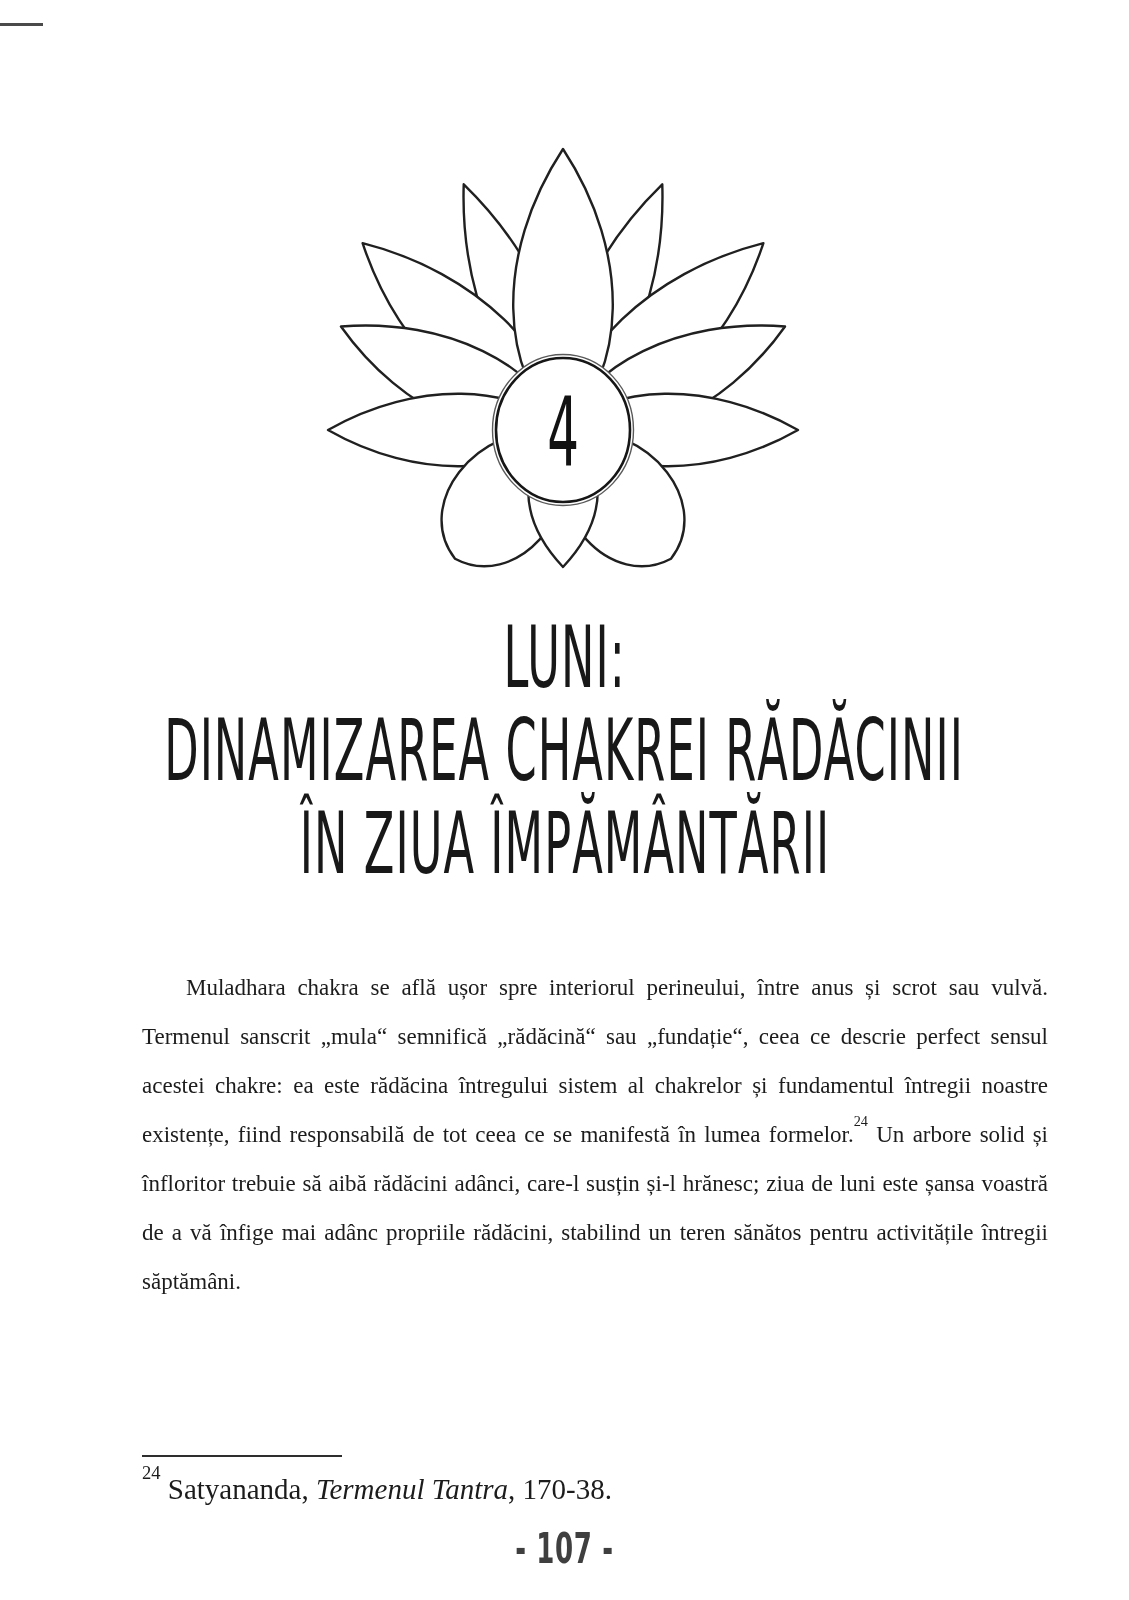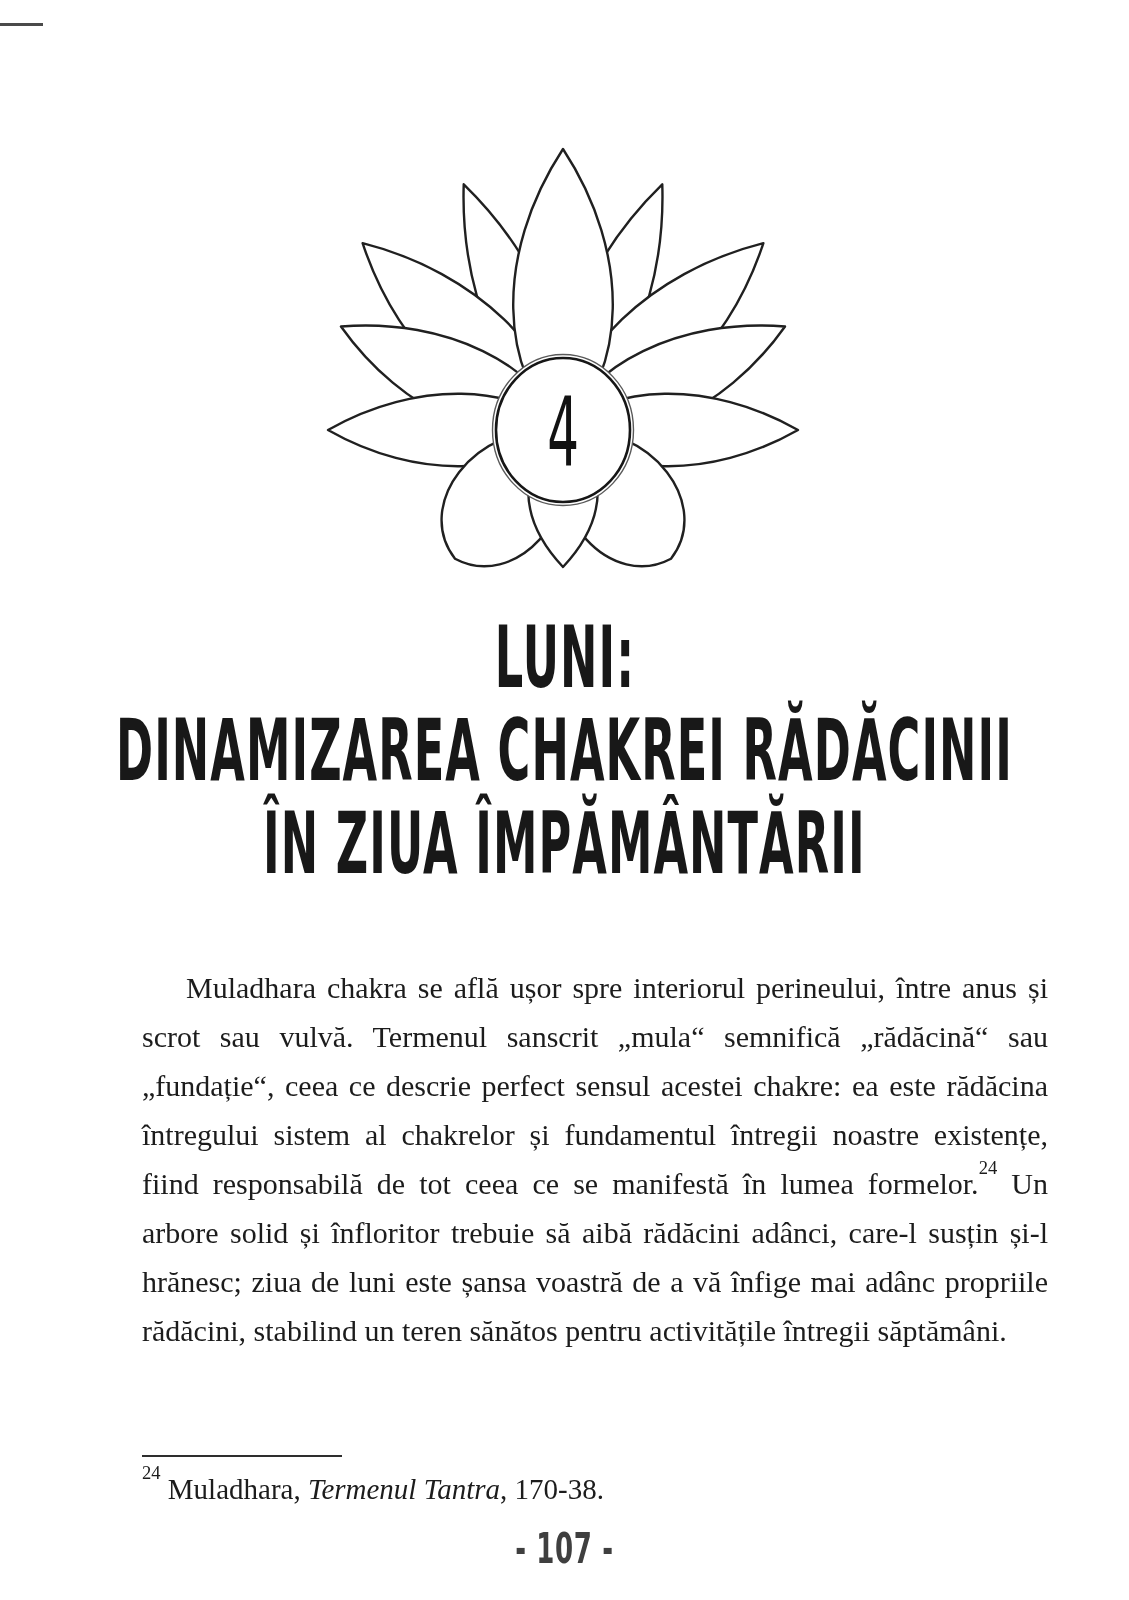--- a/index.html
+++ b/index.html
@@ -15,34 +15,34 @@
   .artifact{position:absolute;left:0;top:23px;width:43px;height:3px;background:#4a4a4a;}
 
   
   .flower{position:absolute;left:50%;top:143px;transform:translateX(-50%);}
   .flower path{fill:#ffffff;stroke:#202020;stroke-width:2.4;stroke-linejoin:round;}
   .ccirc-outer{fill:#ffffff;stroke:#5a5a5a;stroke-width:1.4;}
   .ccirc-inner{fill:#ffffff;stroke:#161616;stroke-width:2.6;}
   .cnum{font-family:"DejaVu Sans",sans-serif;font-size:96px;fill:#121212;}
 
   
-  .title{position:absolute;left:0;right:0;top:610px;font-weight:bold;}
+  .title{position:absolute;left:0;right:0;top:610px;}
   .tline{height:93px;display:flex;align-items:center;justify-content:center;}
   .tline span{
     display:inline-block;white-space:nowrap;
     transform:scaleX(0.52);
     font-family:"DejaVu Sans",sans-serif;
     font-size:86px;line-height:1;
     letter-spacing:2px;color:#181818;
   }
 
   
   .bodypar{
     position:absolute;left:142px;top:963px;width:906px;
-    font-size:30px;line-height:49px;
+    font-size:23px;line-height:49px;
     text-align:justify;text-indent:44px;
     hyphens:none;margin:0;
   }
   .bodypar .ref{font-size:0.62em;line-height:0;position:relative;top:-0.5em;}
 
   
   .fsep{position:absolute;left:142px;top:1455px;width:200px;height:0;border-top:2.5px solid #2e2e2e;}
   .footnote{position:absolute;left:142px;top:1470px;width:880px;font-size:29px;line-height:38px;}
   .footnote .fref{font-size:0.64em;line-height:0;position:relative;top:-0.5em;}
   .footnote .work{font-style:italic;}
@@ -92,19 +92,19 @@
     </div>
     <div class="tline">
       <span>ÎN ZIUA ÎMPĂMÂNTĂRII</span>
     </div>
   </div>
 
   <p class="bodypar"><span>Muladhara chakra se află ușor spre interiorul perineului, între anus și scrot sau vulvă. Termenul sanscrit „mula“ semnifică „rădăcină“ sau „fundație“, ceea ce descrie perfect sensul acestei chakre: ea este rădăcina întregului sistem al chakrelor și fundamentul întregii noastre existențe, fiind responsabilă de tot ceea ce se manifestă în lumea formelor.</span><sup class="ref">24</sup><span> Un arbore solid și înfloritor trebuie să aibă rădăcini adânci, care-l susțin și-l hrănesc; ziua de luni este șansa voastră de a vă înfige mai adânc propriile rădăcini, stabilind un teren sănătos pentru activitățile întregii săptămâni.</span></p>
 
   <div class="fsep"></div>
 
-  <div class="footnote"><sup class="fref">24</sup><span> Muladhara, </span><span class="work">Termenul Tantra</span><span>, 170-38.</span></div>
+  <div class="footnote"><sup class="fref">24</sup><span> Satyananda, </span><span class="work">Termenul Tantra</span><span>, 170-38.</span></div>
 
   <div class="pagenum">
     <span>- 107 -</span>
   </div>
 
 </div>
 
 </body></html>

